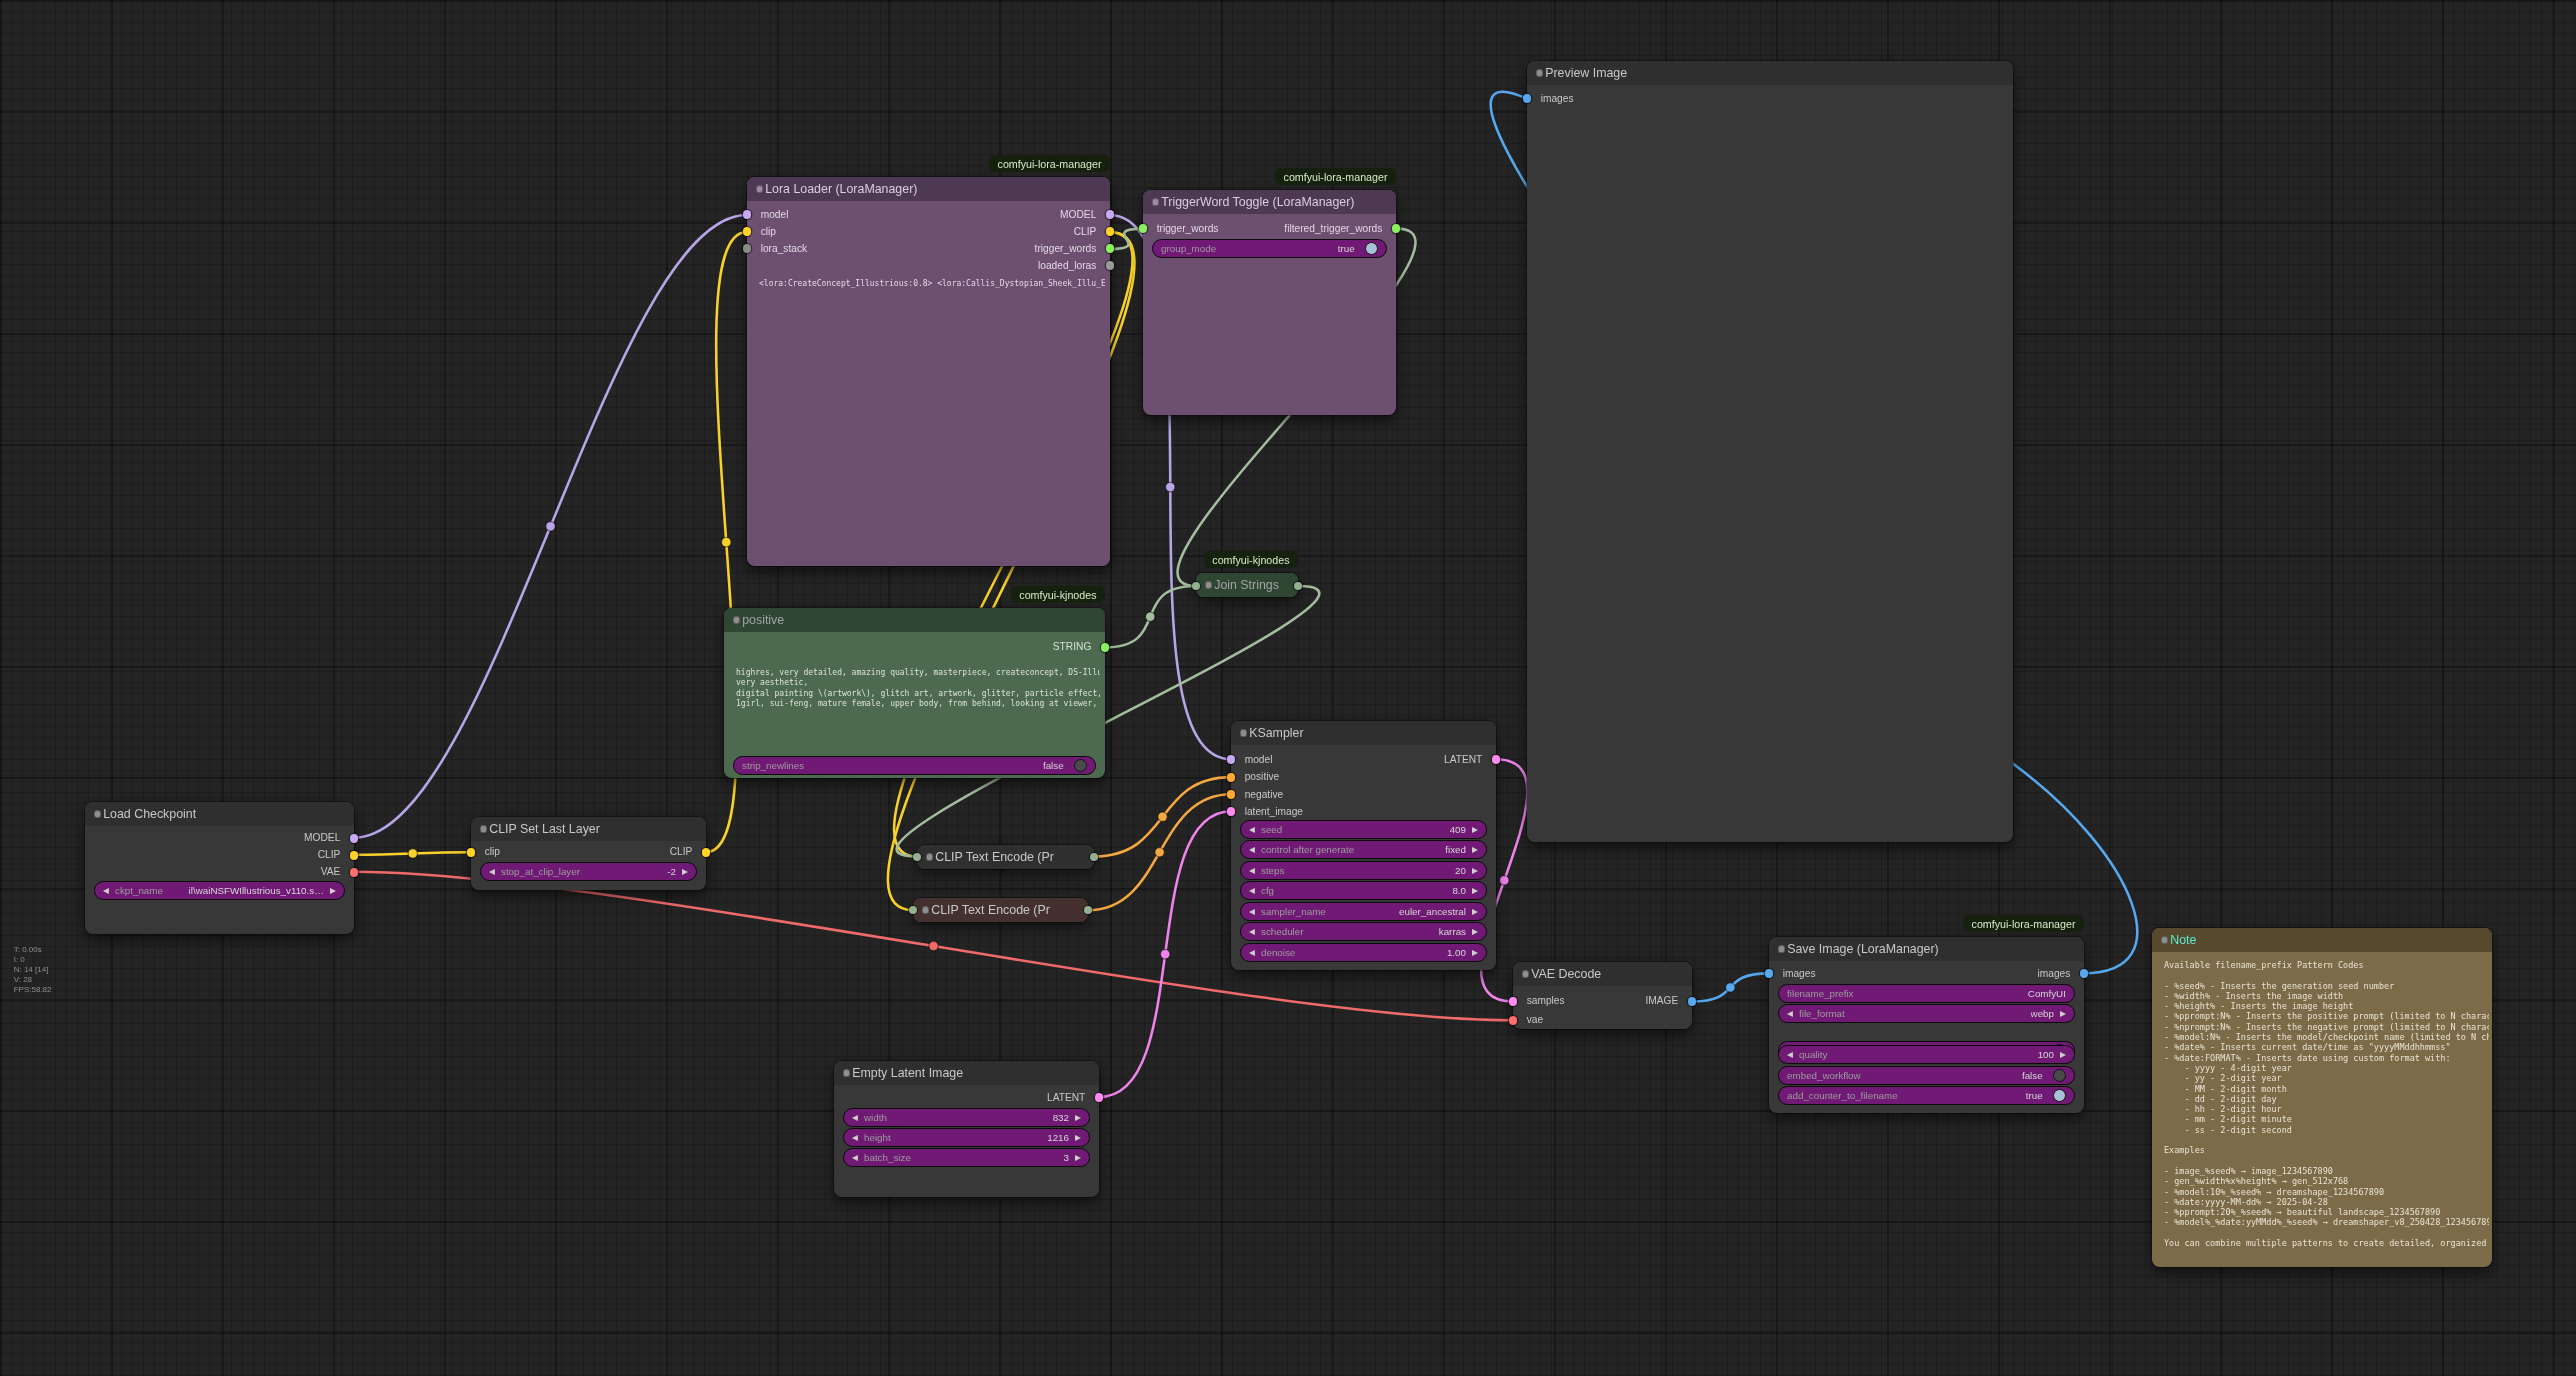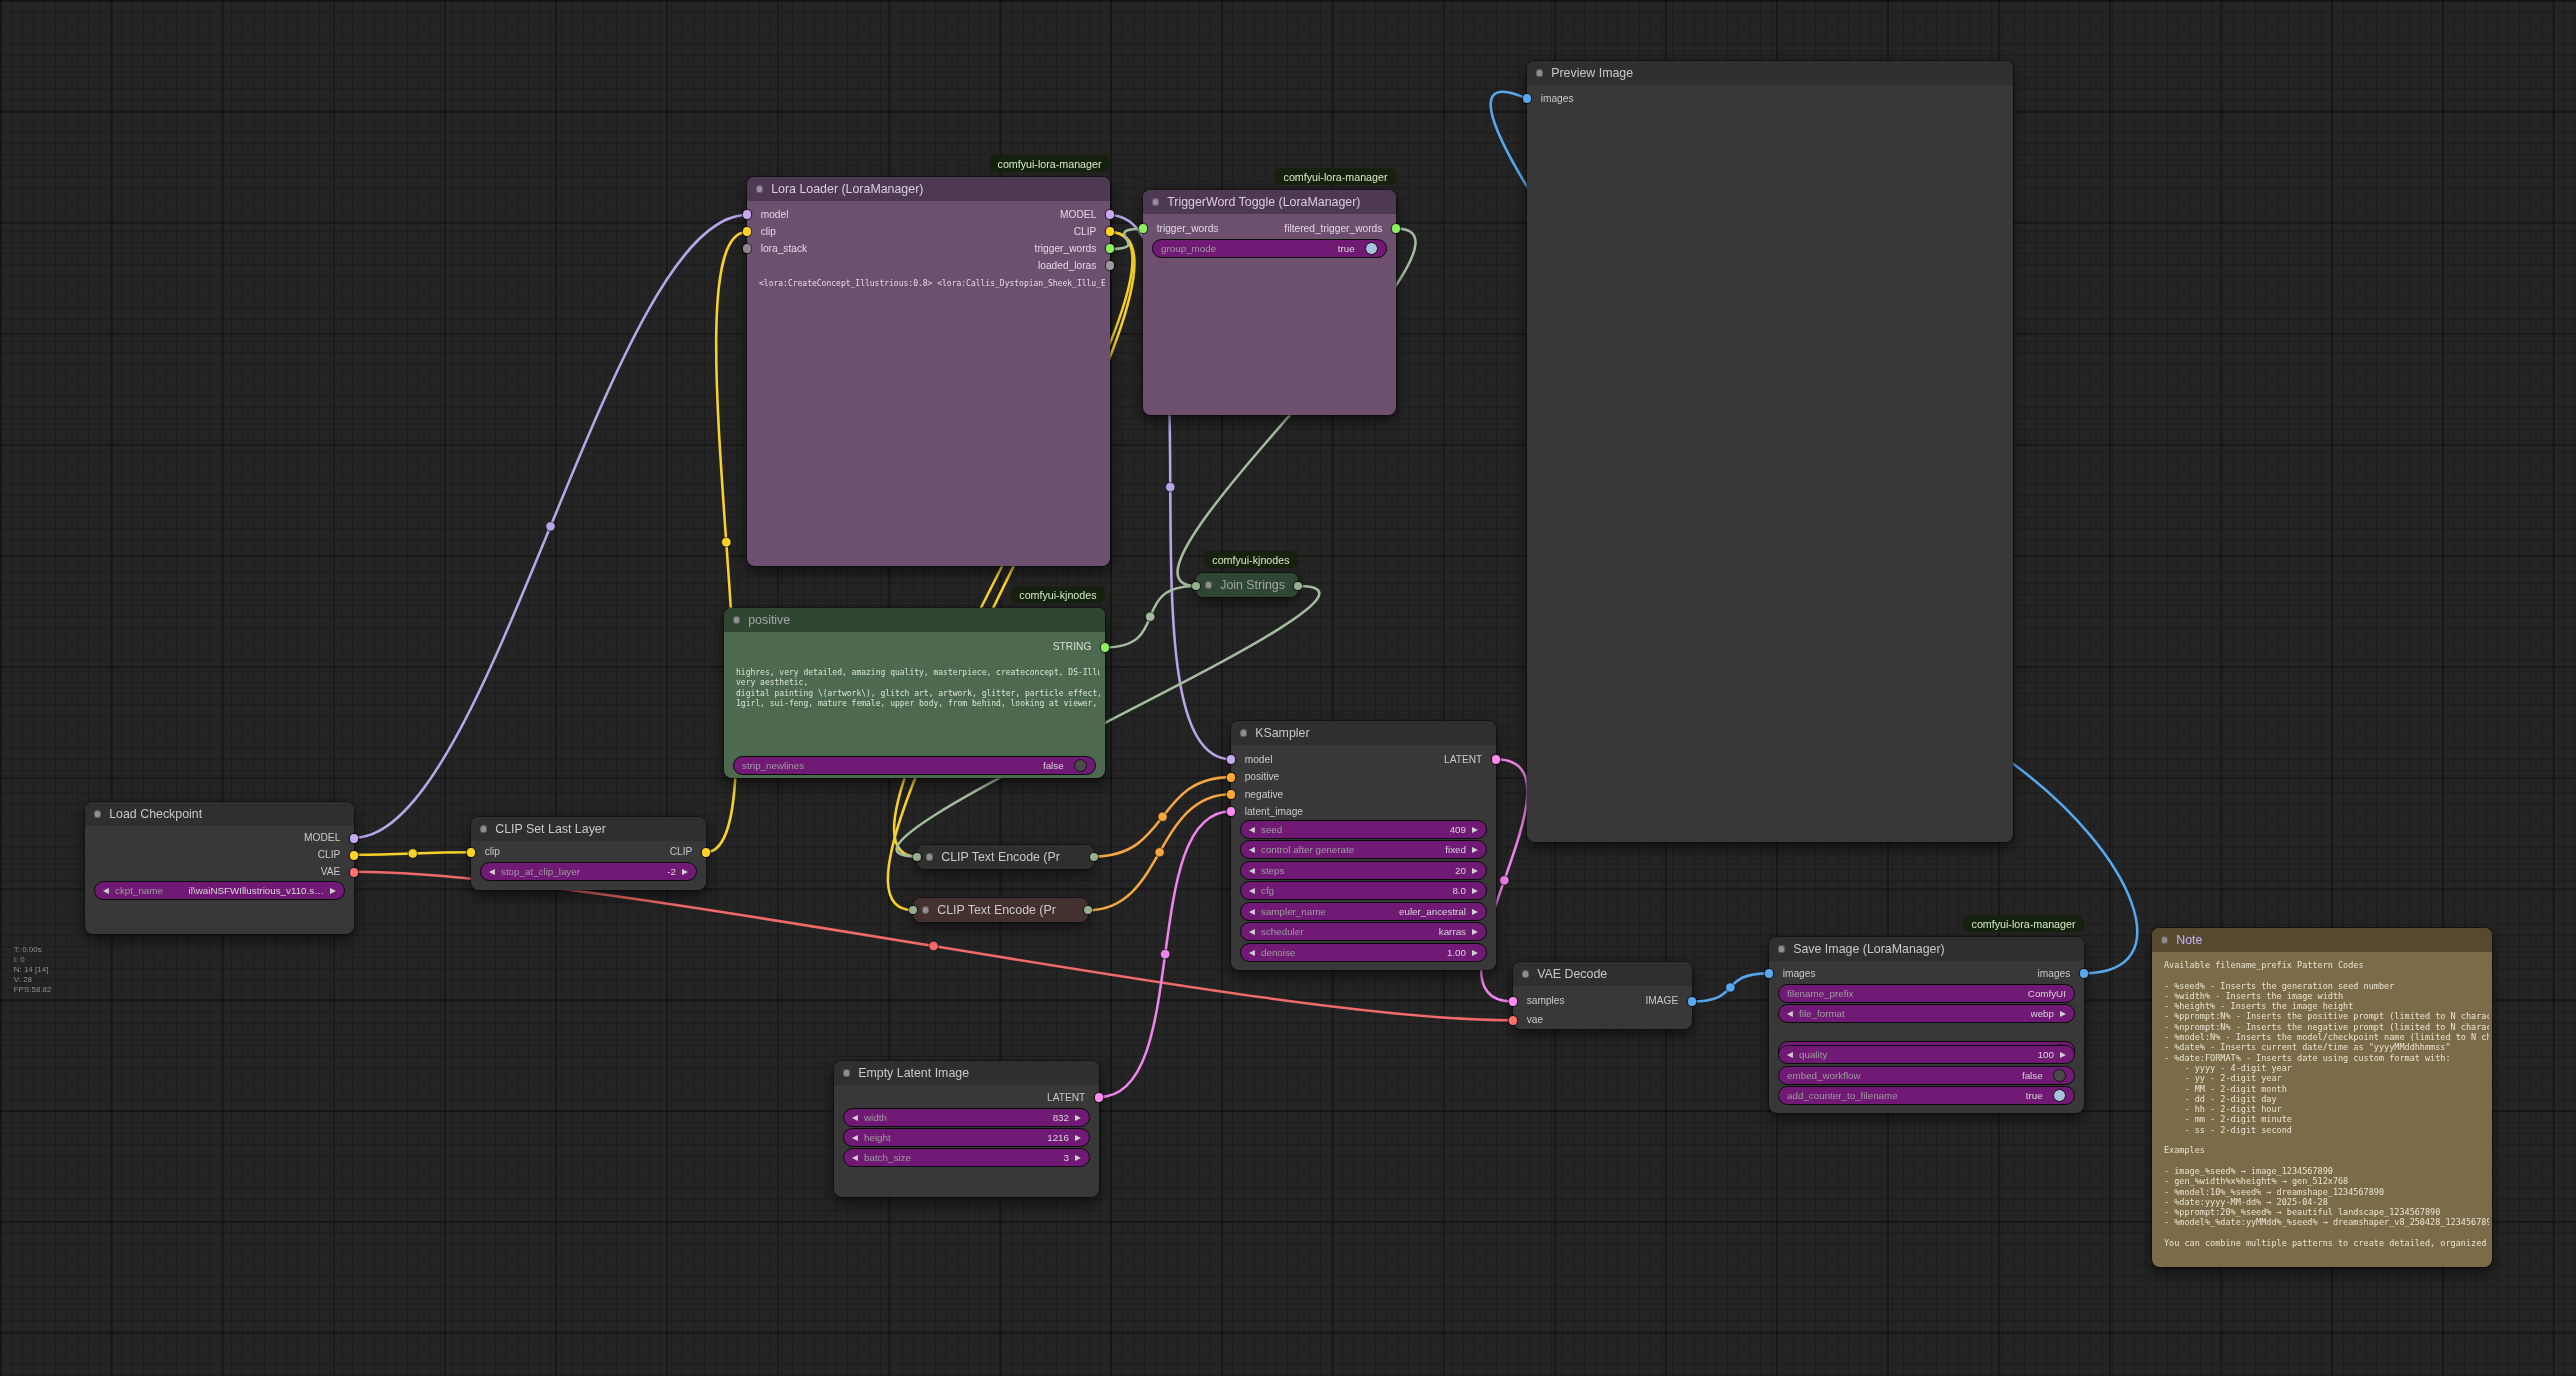--- a/index.html
+++ b/index.html
@@ -12,25 +12,25 @@
     background-size:11px 11px,11px 11px,111px 111px,111px 111px;}
   #wires{position:absolute;left:0;top:0;pointer-events:none;}
   .node{position:absolute;background:var(--body,#383838);border-radius:7.7px;
         box-shadow:0 5.1px 13.7px rgba(0,0,0,.55),0 0 0 0.9px rgba(0,0,0,.35);}
   .t-gray{--body:#383838;--title:#2f2f2f}
   .t-purple{--body:#6d4f70;--title:#4e3953}
   .t-green{--body:#4d6a50;--title:#2f4633}
   .t-maroon{--body:#44302f;--title:#44302f}
   .t-note{--body:#7c6b49;--title:#57492e}
   .titlebar{position:absolute;left:0;right:0;top:0;height:24px;background:var(--title);
-            border-radius:7.7px 7.7px 0 0;display:flex;align-items:center;padding:0 8.5px;gap:8px;overflow:hidden;}
+            border-radius:7.7px 7.7px 0 0;display:flex;align-items:center;padding:0 8.5px;gap:2px;overflow:hidden;}
   .collapsed{height:24px;}
   .collapsed .titlebar{border-radius:7.7px;}
   .ttext{font-size:12.4px;color:#c8c8c8;white-space:nowrap;}
-  .t-purple .ttext{color:#dacde0}.t-green .ttext{color:#a3a3a3}.t-note .ttext{color:#c4b5fd}
+  .t-purple .ttext{color:#dacde0}.t-green .ttext{color:#a3a3a3}.t-note .ttext{color:#5eead4}
   .tdot{width:7.7px;height:7.7px;border-radius:50%;background:#8f8f8f;box-shadow:inset 0 0 0 0.9px rgba(0,0,0,.35);flex:0 0 auto;}
   .t-purple .tdot{background:#9d8c9f}
   .badge{position:absolute;right:0;top:-22px;background:#15200f;color:#d3ecc5;font-size:10.7px;
          line-height:12px;padding:2.6px 8.5px;border-radius:6px;white-space:nowrap;}
   .pdot{position:absolute;width:8.5px;height:8.5px;border-radius:50%;box-shadow:0 0 0 1.3px rgba(0,0,0,.45);z-index:2;}
   .plabel{position:absolute;font-size:10.2px;line-height:13.7px;color:#c9c9c9;white-space:nowrap;}
   .t-purple .plabel{color:#e3d7e4}.t-green .plabel{color:#d6e1d2}
   .pin{left:13.7px}.pout{right:13.7px}
   .widget{position:absolute;left:9.4px;right:9.4px;height:19px;background:#701a75;border:0.9px solid #0a0a0a;
           border-radius:9.4px;display:flex;align-items:center;padding:0 7.7px;gap:6px;box-sizing:border-box;}

